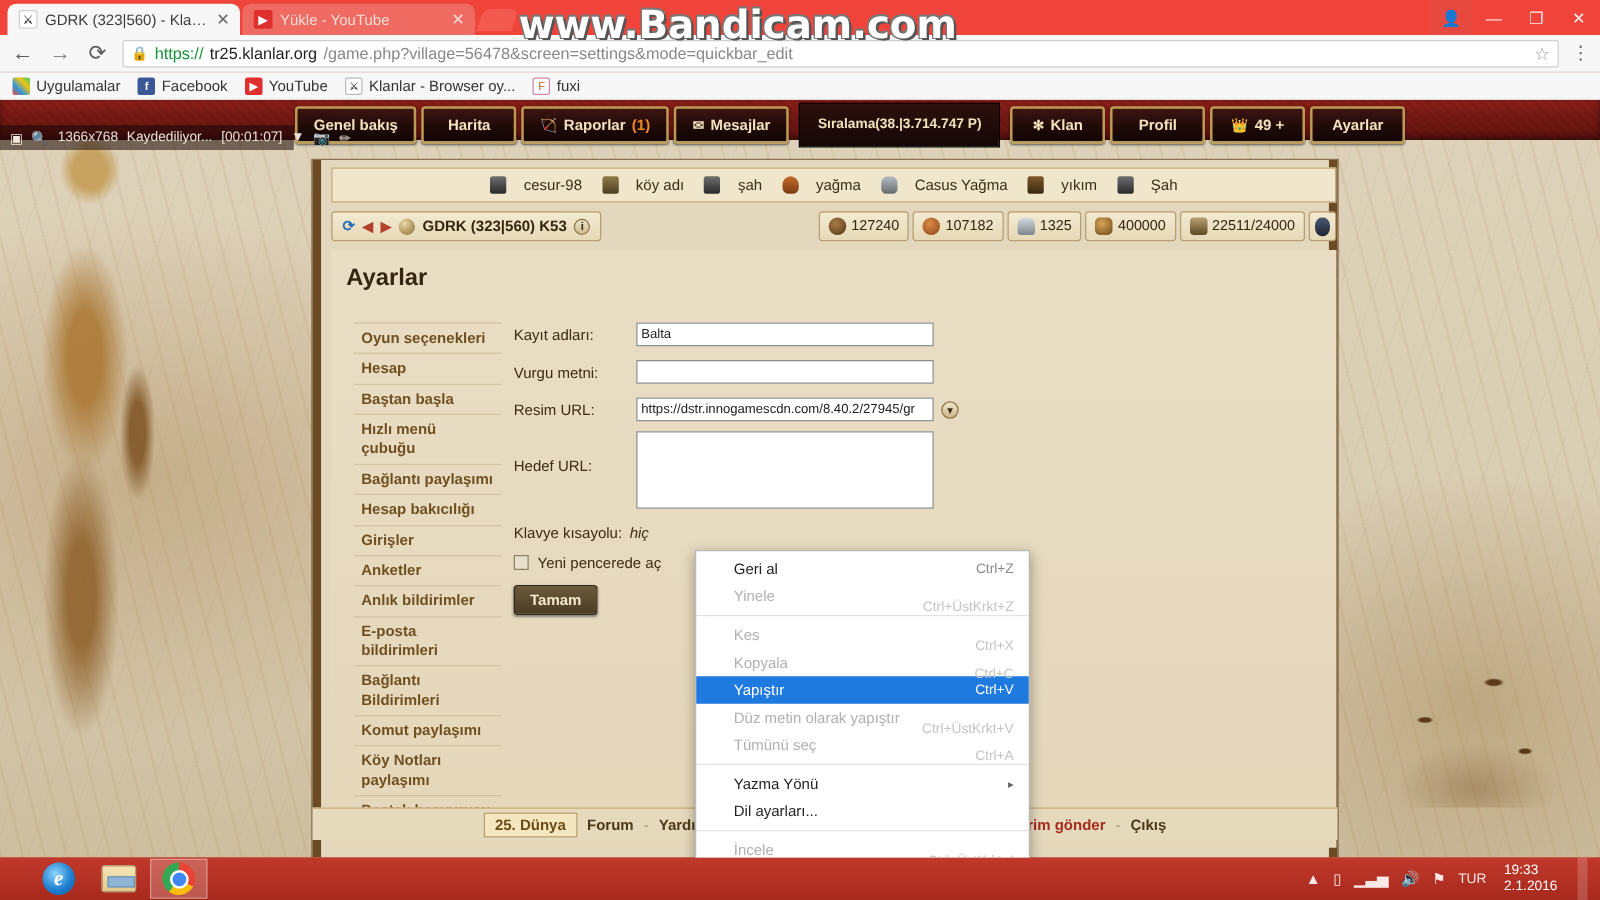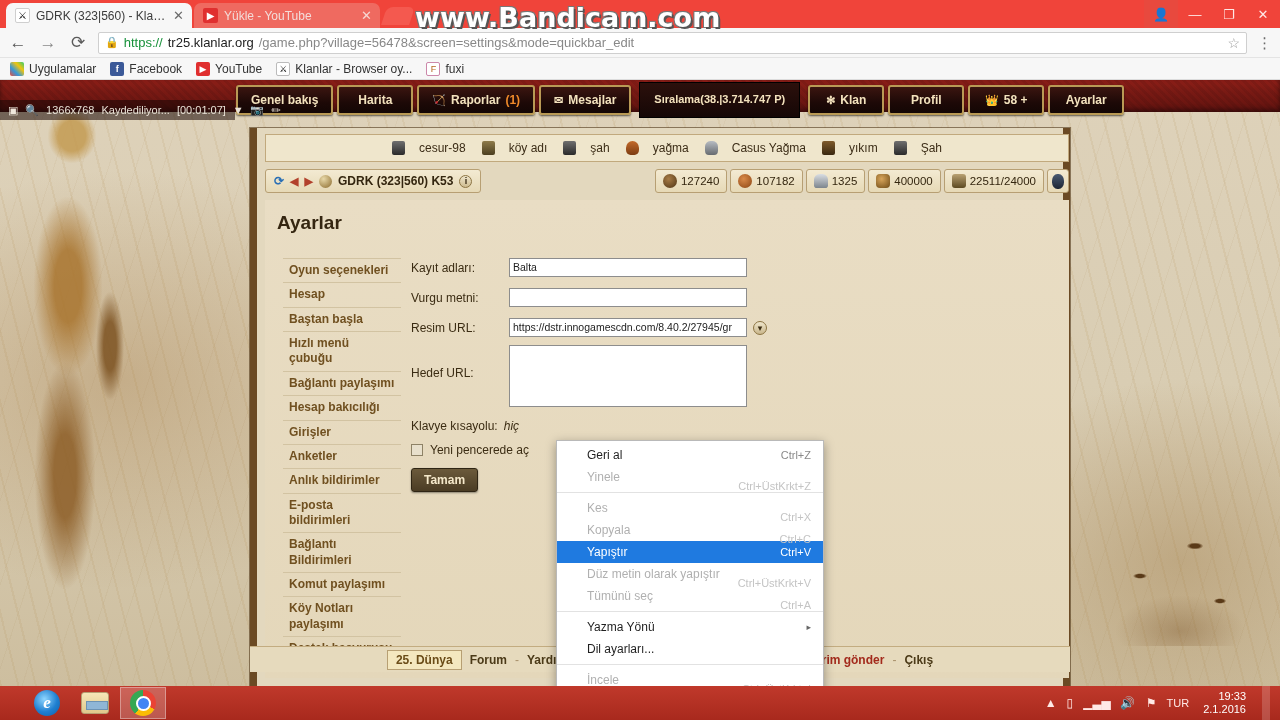--- a/index.html
+++ b/index.html
@@ -63,21 +63,21 @@
   .ico-apps { background:linear-gradient(45deg,#e74c3c,#3498db,#f1c40f,#2ecc71);
      display:grid; grid-template-columns:repeat(3,1fr); }
   .ico-fb { background:#3b5998; color:#fff; font-weight:bold; font-size:11px;}
   .ico-yt { background:#e02f2f; color:#fff; }
   .ico-klan { background:#fff; border:1px solid #bbb; color:#111; }
   .ico-fuxi { background:#fff; border:1px solid #c8a; color:#b5651d; border-radius:50%; }
 
   
   .bandicam {
     position:absolute; left:415px; top:2px; z-index:60;
-    font-family:"DejaVu Sans", sans-serif; font-weight:bold; font-size:27px;
+    font-family:"DejaVu Sans", sans-serif; font-weight:bold; font-size:31px;
     color:#ffffff; letter-spacing:0px;
     text-shadow: 2px 2px 0 #555, -1px -1px 0 #777, 1px -1px 0 #777, -1px 1px 0 #777;
     white-space:nowrap;
   }
 
   
   .viewport { position:absolute; left:0; top:80px; width:1280px; height:606px; overflow:hidden;
     background:#c7b299; }
   .game-bg {
     position:absolute; inset:0;
@@ -294,21 +294,21 @@
   .fx-ico::after{ content:""; position:absolute; left:4px; bottom:3px; width:20px;height:7px;
      background:#8fb6d6; border:1px solid #6d93b3; }
   .cr-ico{ width:26px;height:26px;border-radius:50%;
      background: conic-gradient(#ea4335 0 33%, #fbbc05 33% 60%, #34a853 60% 100%);
      display:flex;align-items:center;justify-content:center;}
   .cr-ico::after{ content:""; width:11px;height:11px;border-radius:50%;
      background:#4285f4; border:2px solid #fff; }
   .tray{ margin-left:auto; display:flex; align-items:center; gap:10px; padding-right:10px;
      color:#ffe9e6; font-size:11px; }
   .tray-ico{ font-size:12px; }
-  .clock{ display:flex; flex-direction:column; align-items:flex-end; line-height:1.2; font-size:11px;
+  .clock{ display:flex; flex-direction:column; align-items:flex-start; line-height:1.2; font-size:11px;
      color:#fff; padding-left:4px; }
   .show-desktop{ width:8px; height:34px; background:rgba(255,255,255,.18); margin-left:6px; }
 </style>
 </head>
 <body>
 
 <div class="chrome-window">
 
   <div class="tabstrip">
     <div class="tab active">
@@ -396,21 +396,21 @@
         </div>
         <div class="nav-btn">
           <span class="ico">✻</span>
           <span>Klan</span>
         </div>
         <div class="nav-btn">
           <span>Profil</span>
         </div>
         <div class="nav-btn">
           <span class="ico">👑</span>
-          <span>58 +</span>
+          <span>49 +</span>
         </div>
         <div class="nav-btn">
           <span>Ayarlar</span>
         </div>
       </div>
     </div>
 
     <div class="rec-toolbar">
       <span>▣</span>
       <span>🔍</span>

